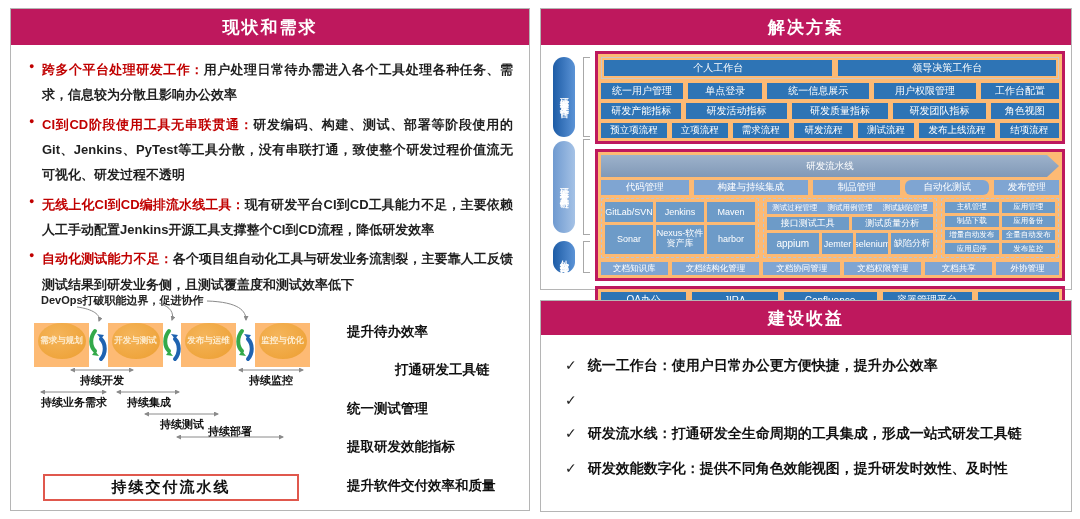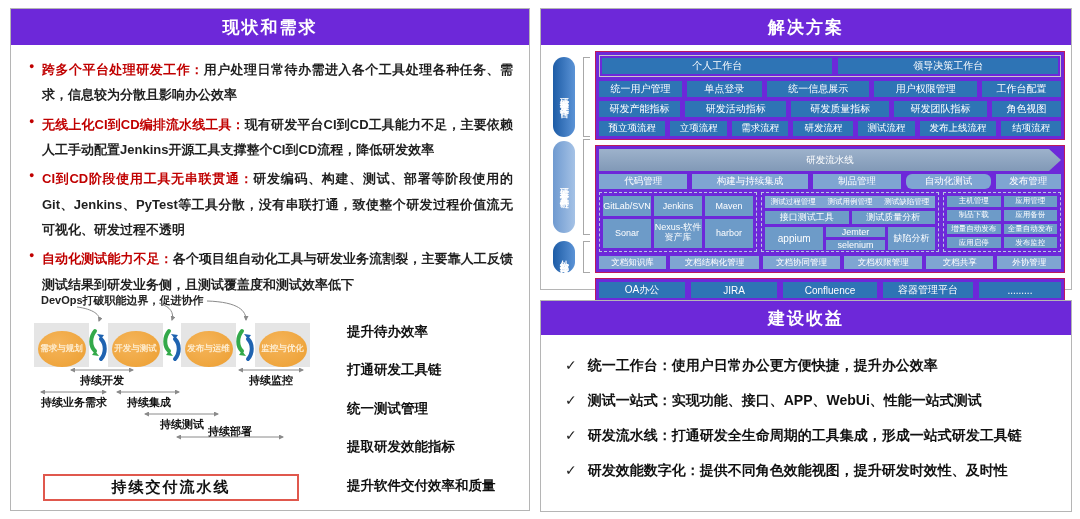--- a/index.html
+++ b/index.html
@@ -1,33 +1,33 @@
 <!DOCTYPE html>
 <html><head>
 <meta charset="utf-8">
 <style>
   * { margin:0; padding:0; box-sizing:border-box; }
   html,body { width:1080px; height:519px; background:#ffffff; font-family:"Liberation Sans","DejaVu Sans",sans-serif; }
   .stage-canvas { position:relative; width:1080px; height:519px; background:#ffffff; overflow:hidden; }
 
   .panel { position:absolute; background:#fff; border:1px solid #b5b5b5; }
-  .panel-title { height:36px; background:#6d28d9; color:#fff; font-size:17px; font-weight:700;
+  .panel-title { height:36px; background:#be185d; color:#fff; font-size:17px; font-weight:700;
                  display:flex; align-items:center; justify-content:center; letter-spacing:2px; }
 
   
   #left-panel { left:10px; top:8px; width:520px; height:503px; }
   .bullets { padding:12px 16px 0 18px; }
   .bullet { position:relative; padding-left:13px; font-size:13px; line-height:1.95; margin-bottom:4px;
             color:#1f1f1f; font-weight:600; text-align:justify; }
   .bullet::before { content:"●"; position:absolute; left:0; top:1px; color:#c00000; font-size:9px; }
   .bullet .lead { color:#c00000; font-weight:700; }
 
   .anno { position:absolute; left:30px; top:284px; font-size:11px; font-weight:700; color:#222; }
-  .stage-box { position:absolute; top:314px; width:55px; height:44px; background:#e5e5e5;
-               display:flex; align-items:flex-end; justify-content:center; }
+  .stage-box { position:absolute; top:314px; width:55px; height:44px; background:#fdba74;
+               display:flex; align-items:flex-start; justify-content:center; }
   .stage-ellipse { width:48px; height:36px; border-radius:50%;
                    background:radial-gradient(ellipse at 40% 35%, #f5b55b, #ec9e30);
                    display:flex; align-items:center; justify-content:center;
                    color:#fdeccf; font-size:8.5px; font-weight:700; text-align:center; }
   .sync { position:absolute; top:317px; width:22px; height:38px; }
   .arrow-label { position:absolute; font-size:11px; font-weight:700; color:#111; text-align:center; }
   .pipeline-box { position:absolute; left:32px; top:465px; width:256px; height:27px;
                   border:2px solid #e0584d; background:#fff; display:flex; align-items:center;
                   justify-content:center; font-size:15px; font-weight:700; color:#111; letter-spacing:2px; }
   .outcome { position:absolute; left:336px; font-size:13.5px; font-weight:700; color:#111; white-space:nowrap; }
@@ -36,21 +36,21 @@
   #solution-panel { left:540px; top:8px; width:532px; height:282px; }
   .sol-body { position:relative; width:100%; height:246px; }
   .pill { position:absolute; left:12px; width:22px; border-radius:11px; color:#fff;
           display:flex; align-items:center; justify-content:center;
           writing-mode:vertical-rl; letter-spacing:2px; font-size:9px; font-weight:700; }
   .pill-dark { background:linear-gradient(90deg,#1d5ca6,#5b93d6); }
   .pill-mid  { background:linear-gradient(90deg,#6f9ad0,#a5c2e6); }
   .bracket { position:absolute; left:42px; width:7px; border-left:1px solid #a8a8a8;
              border-top:1px solid #a8a8a8; border-bottom:1px solid #a8a8a8; }
   .sol-content { position:absolute; left:54px; right:6px; top:6px; display:flex; flex-direction:column; gap:5px; }
-  .sec { border:1px solid #be185d; padding:3px; background:#6d28d9; }
+  .sec { border:3px solid #be185d; padding:3px; background:#fdba74; }
   .row { display:flex; gap:5px; }
   .cell { color:#fff; text-align:center; display:flex; align-items:center; justify-content:center;
           white-space:nowrap; overflow:hidden; }
   .dark  { background:#2e74b5; }
   .mid   { background:#6d9bc8; }
   .light { background:#7fa5d2; }
   .h16 { height:16px; font-size:10px; }
   .h15 { height:15px; font-size:9.5px; }
   .row1-wrap { border:1px solid #c8c8c8; padding:2px; display:flex; gap:6px; }
   .banner { height:22px; background:linear-gradient(180deg,#9db2cb,#8199b7); color:#fff; font-size:9.5px;
@@ -81,24 +81,24 @@
 <div class="stage-canvas">
 
   <div class="panel" id="left-panel">
     <div class="panel-title">现状和需求</div>
 
     <div class="bullets">
       <div class="bullet">
         <span class="lead">跨多个平台处理研发工作：</span><span>用户处理日常待办需进入各个工具处理各种任务、需求，信息较为分散且影响办公效率</span>
       </div>
       <div class="bullet">
+        <span class="lead">CI到CD阶段使用工具无串联贯通：</span><span>研发编码、构建、测试、部署等阶段使用的Git、Jenkins、PyTest等工具分散，没有串联打通，致使整个研发过程价值流无可视化、研发过程不透明</span>
+      </div>
+      <div class="bullet">
         <span class="lead">无线上化CI到CD编排流水线工具：</span><span>现有研发平台CI到CD工具能力不足，主要依赖人工手动配置Jenkins开源工具支撑整个CI到CD流程，降低研发效率</span>
-      </div>
-      <div class="bullet">
-        <span class="lead">CI到CD阶段使用工具无串联贯通：</span><span>研发编码、构建、测试、部署等阶段使用的Git、Jenkins、PyTest等工具分散，没有串联打通，致使整个研发过程价值流无可视化、研发过程不透明</span>
       </div>
       <div class="bullet">
         <span class="lead">自动化测试能力不足：</span><span>各个项目组自动化工具与研发业务流割裂，主要靠人工反馈测试结果到研发业务侧，且测试覆盖度和测试效率低下</span>
       </div>
     </div>
 
     <div class="anno">DevOps打破职能边界，促进协作</div>
 
     <svg style="position:absolute;left:0;top:280px;" width="520" height="223" viewBox="0 0 520 223">
       <defs>
@@ -152,21 +152,21 @@
     <div class="arrow-label" style="left:61px;  top:364px; width:60px;">持续开发</div>
     <div class="arrow-label" style="left:230px; top:364px; width:60px;">持续监控</div>
     <div class="arrow-label" style="left:26px;  top:386px; width:74px;">持续业务需求</div>
     <div class="arrow-label" style="left:108px; top:386px; width:60px;">持续集成</div>
     <div class="arrow-label" style="left:140px; top:408px; width:62px;">持续测试</div>
     <div class="arrow-label" style="left:185px; top:415px; width:68px;">持续部署</div>
 
     <div class="pipeline-box">持续交付流水线</div>
 
     <div class="outcome" style="top:314px;">提升待办效率</div>
-    <div class="outcome" style="top:352px;">打通研发工具链</div>
+    <div class="outcome" style="top:352px;margin-left:48px;">打通研发工具链</div>
     <div class="outcome" style="top:391px;">统一测试管理</div>
     <div class="outcome" style="top:429px;">提取研发效能指标</div>
     <div class="outcome" style="top:468px;">提升软件交付效率和质量</div>
   </div>
 
   <div class="panel" id="solution-panel">
     <div class="panel-title">解决方案</div>
     <div class="sol-body">
 
       <div class="pill pill-dark" style="top:12px; height:80px;">研发管理工作台</div>
@@ -233,21 +233,21 @@
                 <div class="cell light tiny" style="flex:1;">测试过程管理</div>
                 <div class="cell light tiny" style="flex:1;">测试用例管理</div>
                 <div class="cell light tiny" style="flex:1;">测试缺陷管理</div>
               </div>
               <div class="row" style="gap:3px;">
                 <div class="cell mid" style="flex:1; height:13px; font-size:9px;">接口测试工具</div>
                 <div class="cell mid" style="flex:1; height:13px; font-size:9px;">测试质量分析</div>
               </div>
               <div class="row" style="gap:3px; flex:1;">
                 <div class="cell mid" style="flex:1.05; font-size:10px;">appium</div>
-                <div style="flex:1.05; display:flex; flex-direction:column; gap:3px;">
+                <div style="flex:1.05; display:flex; flex-direction:row; gap:3px;">
                   <div class="cell mid" style="flex:1; font-size:9px;">Jemter</div>
                   <div class="cell mid" style="flex:1; font-size:9px;">selenium</div>
                 </div>
                 <div class="cell mid" style="flex:0.85; font-size:9px;">缺陷分析</div>
               </div>
             </div>
 
             <div class="tgrp grpC">
               <div class="cell mid">主机管理</div>
               <div class="cell mid">应用管理</div>
@@ -286,21 +286,20 @@
 
   <div class="panel" id="benefit-panel">
     <div class="panel-title">建设收益</div>
     <div class="ben-items">
       <div class="ben-item">
         <span class="ben-check">✓</span>
         <span><span>统一工作台：</span><span>使用户日常办公更方便快捷，提升办公效率</span></span>
       </div>
       <div class="ben-item">
         <span class="ben-check">✓</span>
-        <span><span>测试一站式：</span><span>实现功能、接口、APP、WebUi、性能一站式测试</span></span>
       </div>
       <div class="ben-item">
         <span class="ben-check">✓</span>
         <span><span>研发流水线：</span><span>打通研发全生命周期的工具集成，形成一站式研发工具链</span></span>
       </div>
       <div class="ben-item">
         <span class="ben-check">✓</span>
         <span><span>研发效能数字化：</span><span>提供不同角色效能视图，提升研发时效性、及时性</span></span>
       </div>
     </div>

